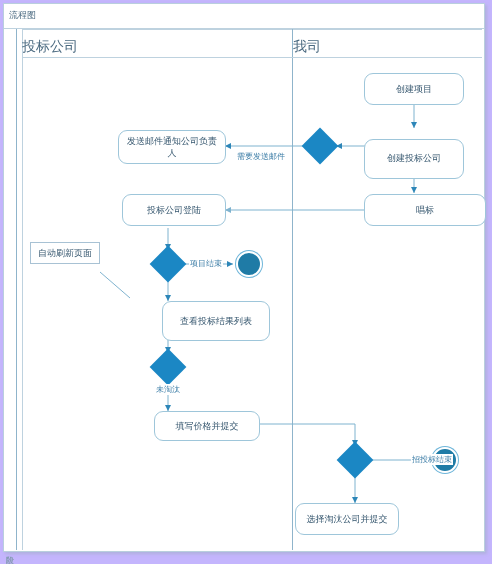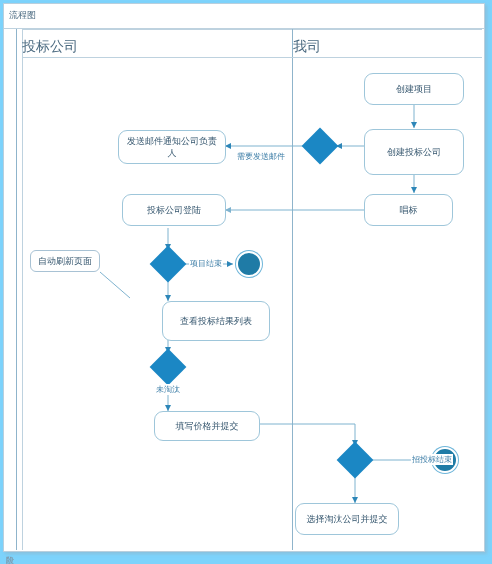--- a/index.html
+++ b/index.html
@@ -7,21 +7,21 @@
     padding: 0;
     background: #ffffff;
   }
   body {
     font-family: "DejaVu Sans", "Liberation Sans", sans-serif;
   }
   #canvas {
     position: relative;
     width: 492px;
     height: 564px;
-    background: #7dd3fc;
+    background: #c4b5fd;
     overflow: hidden;
   }
   
   .frame {
     position: absolute;
     left: 3px;
     top: 3px;
     width: 482px;
     height: 549px;
     border: 1px solid #b9cfdd;
@@ -223,35 +223,35 @@
       <path d="M221,424 L355,424 L355,446" marker-end="url(#arw)"></path>
 
       <path d="M371,460 L432,460" marker-end="url(#arw)"></path>
 
       <path d="M355,474 L355,503" marker-end="url(#arw)"></path>
     </g>
   </svg>
 
   <div class="node" style="left:364px; top:73px; width:100px; height:32px;">创建项目</div>
 
-  <div class="node" style="left:364px; top:129px; width:100px; height:46px;">创建投标公司</div>
-
-  <div class="node" style="left:364px; top:194px; width:89px; height:32px;">唱标</div>
+  <div class="node" style="left:364px; top:139px; width:100px; height:40px;font-family:Liberation Mono, monospace;">创建投标公司</div>
+
+  <div class="node" style="left:364px; top:194px; width:122px; height:32px;">唱标</div>
 
   <div class="node" style="left:295px; top:503px; width:104px; height:32px;">选择淘汰公司并提交</div>
 
   <div class="node" style="left:122px; top:194px; width:104px; height:32px;">投标公司登陆</div>
 
   <div class="node" style="left:118px; top:130px; width:108px; height:34px;">发送邮件通知公司负责人</div>
 
   <div class="node" style="left:114px; top:301px; width:108px; height:40px;margin-left:48px;">查看投标结果列表</div>
 
   <div class="node" style="left:114px; top:411px; width:106px; height:30px;margin-left:40px;">填写价格并提交</div>
 
-  <div class="note" style="left:30px; top:250px; width:70px; height:22px;border-radius:6px;">自动刷新页面</div>
+  <div class="note" style="left:30px; top:242px; width:70px; height:22px;">自动刷新页面</div>
 
   <div class="diamond" style="left:307px; top:133px;"></div>
   <div class="diamond" style="left:155px; top:251px;"></div>
   <div class="diamond" style="left:155px; top:354px;"></div>
   <div class="diamond" style="left:342px; top:447px;"></div>
 
   <div class="endnode" style="left:236px; top:251px;"></div>
   <div class="endnode" style="left:432px; top:447px;"></div>
 
   <div class="edge-label" style="left:236px; top:151px;">需要发送邮件</div>

